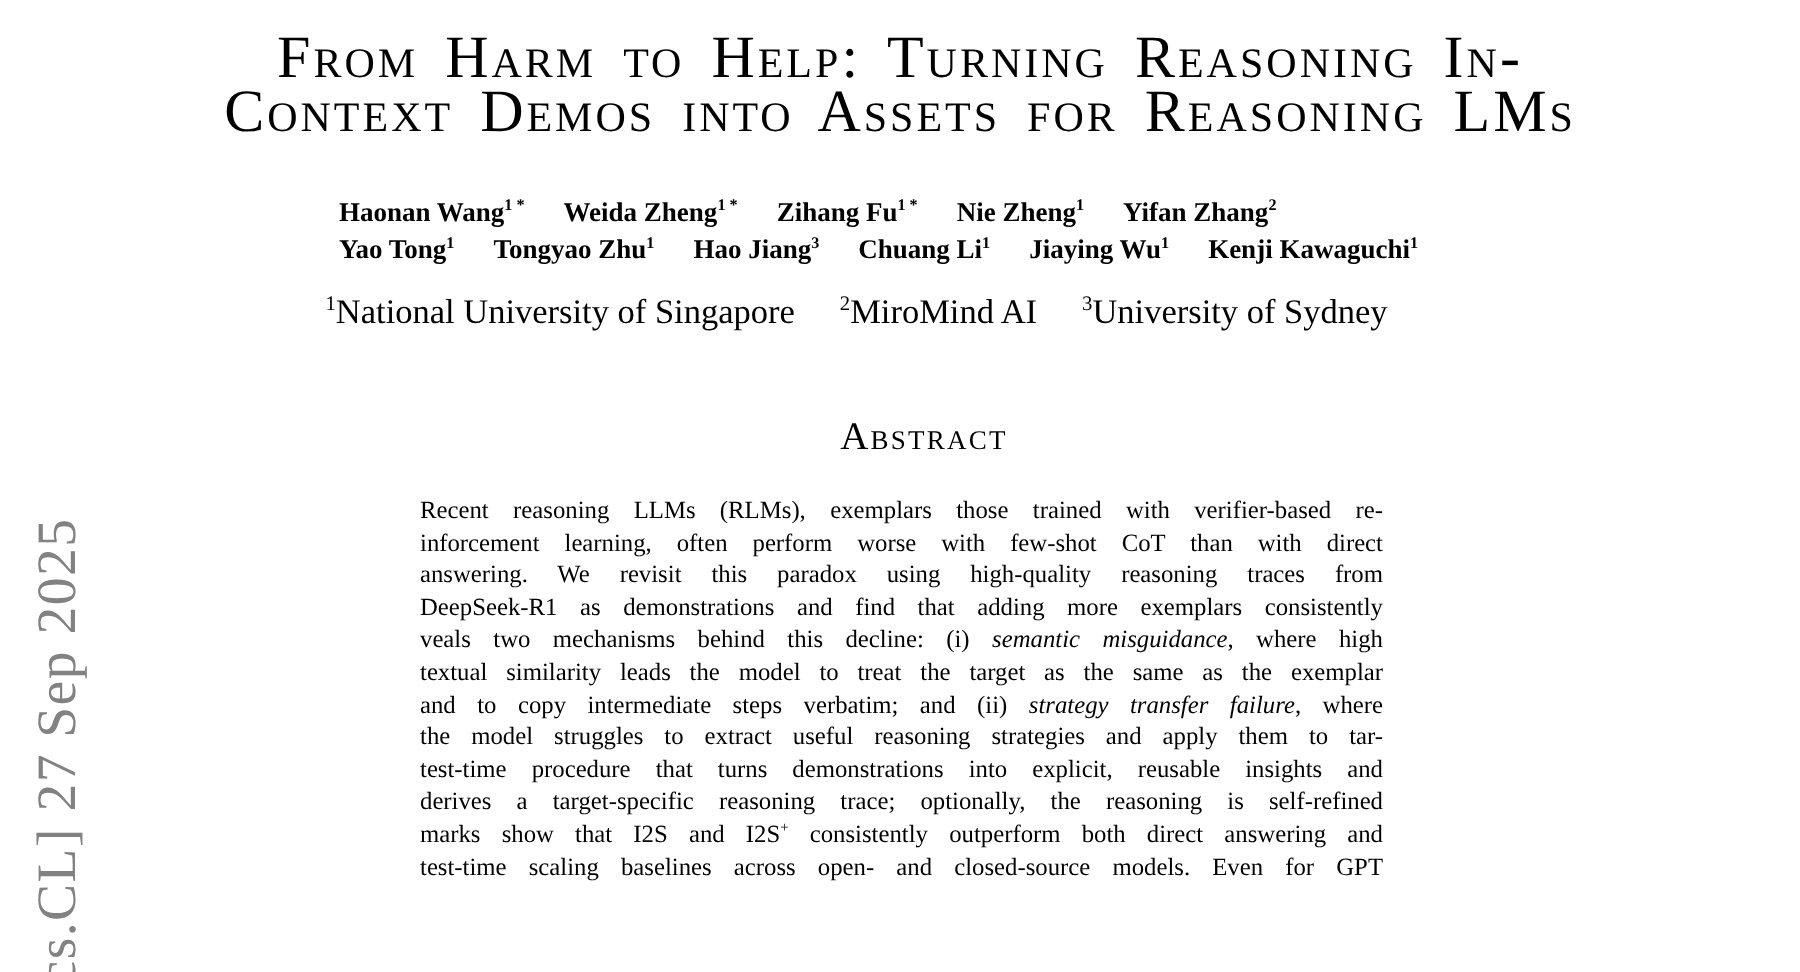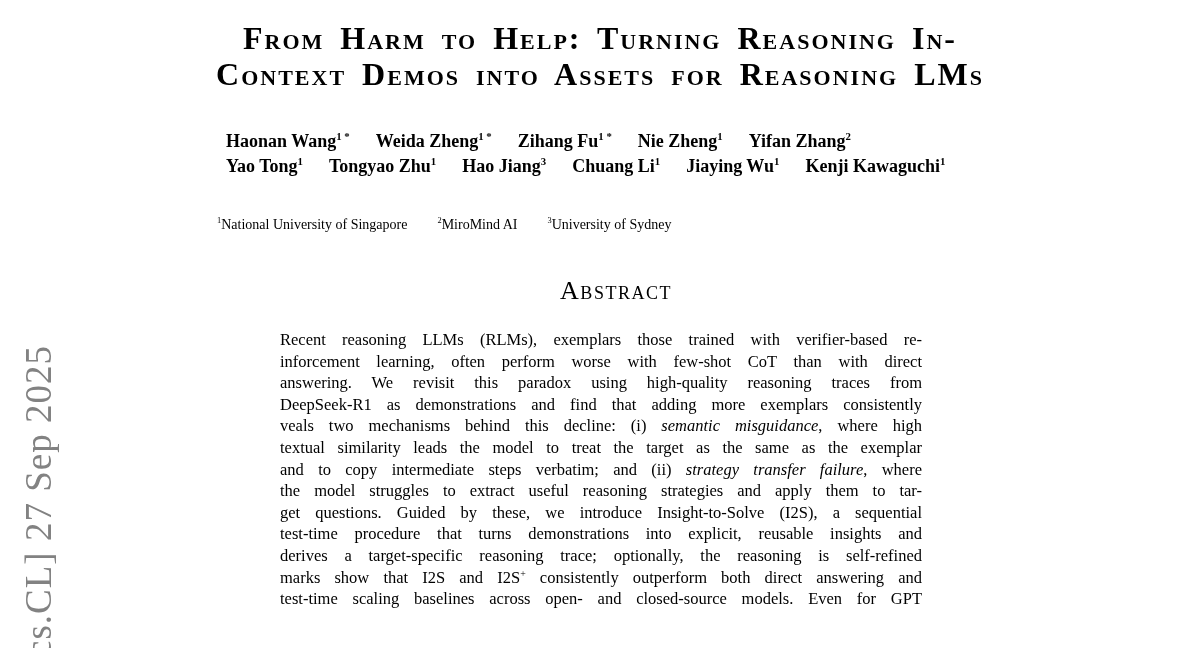--- a/index.html
+++ b/index.html
@@ -31,23 +31,23 @@
     white-space: nowrap;
     font-family: "Liberation Serif", serif;
   }
   .title {
     position: absolute;
     top: 20px;
     left: 0;
     width: 100%;
     margin: 0;
     text-align: center;
-    font-weight: bold;
+    font-weight: normal;
     font-variant: small-caps;
-    font-size: 32px;
+    font-size: 40px;
     line-height: 36px;
     letter-spacing: 2px;
     word-spacing: 6px;
   }
   .authors {
     position: absolute;
     top: 129px;
     left: 226px;
     font-weight: bold;
     font-size: 18px;
@@ -55,23 +55,23 @@
   .author-line { line-height: 25px; white-space: nowrap; }
   .author { margin-right: 26px; }
   sup {
     font-size: 60%;
     vertical-align: super;
     line-height: 0;
     letter-spacing: 0;
   }
   .affils {
     position: absolute;
-    top: 214px;
+    top: 197px;
     left: 217px;
-    font-size: 14px;
+    font-size: 23px;
     line-height: 22px;
     white-space: nowrap;
   }
   .affil { margin-right: 30px; }
   .abstract-head {
     position: absolute;
     top: 276px;
     left: 16px;
     width: 100%;
     text-align: center;
@@ -116,20 +116,19 @@
 
   <div class="abstract-body">
       <div class="abs-line"><span>Recent reasoning LLMs (RLMs), exemplars those trained with verifier-based re-</span></div>
       <div class="abs-line"><span>inforcement learning, often perform worse with few-shot CoT than with direct</span></div>
       <div class="abs-line"><span>answering. We revisit this paradox using high-quality reasoning traces from</span></div>
       <div class="abs-line"><span>DeepSeek-R1 as demonstrations and find that adding more exemplars consistently</span></div>
       <div class="abs-line"><span>veals two mechanisms behind this decline: (i) </span><span style="font-style: italic;">semantic misguidance</span><span>, where high</span></div>
       <div class="abs-line"><span>textual similarity leads the model to treat the target as the same as the exemplar</span></div>
       <div class="abs-line"><span>and to copy intermediate steps verbatim; and (ii) </span><span style="font-style: italic;">strategy transfer failure</span><span>, where</span></div>
       <div class="abs-line"><span>the model struggles to extract useful reasoning strategies and apply them to tar-</span></div>
-      <div class="abs-line"><span>get questions. Guided by these, we introduce Insight-to-Solve (I2S), a sequential</span></div>
       <div class="abs-line"><span>test-time procedure that turns demonstrations into explicit, reusable insights and</span></div>
       <div class="abs-line"><span>derives a target-specific reasoning trace; optionally, the reasoning is self-refined</span></div>
       <div class="abs-line"><span>marks show that I2S and I2S</span><sup>+</sup><span> consistently outperform both direct answering and</span></div>
       <div class="abs-line"><span>test-time scaling baselines across open- and closed-source models. Even for GPT</span></div>
     </div>
 
 </div>
 
 </body></html>

